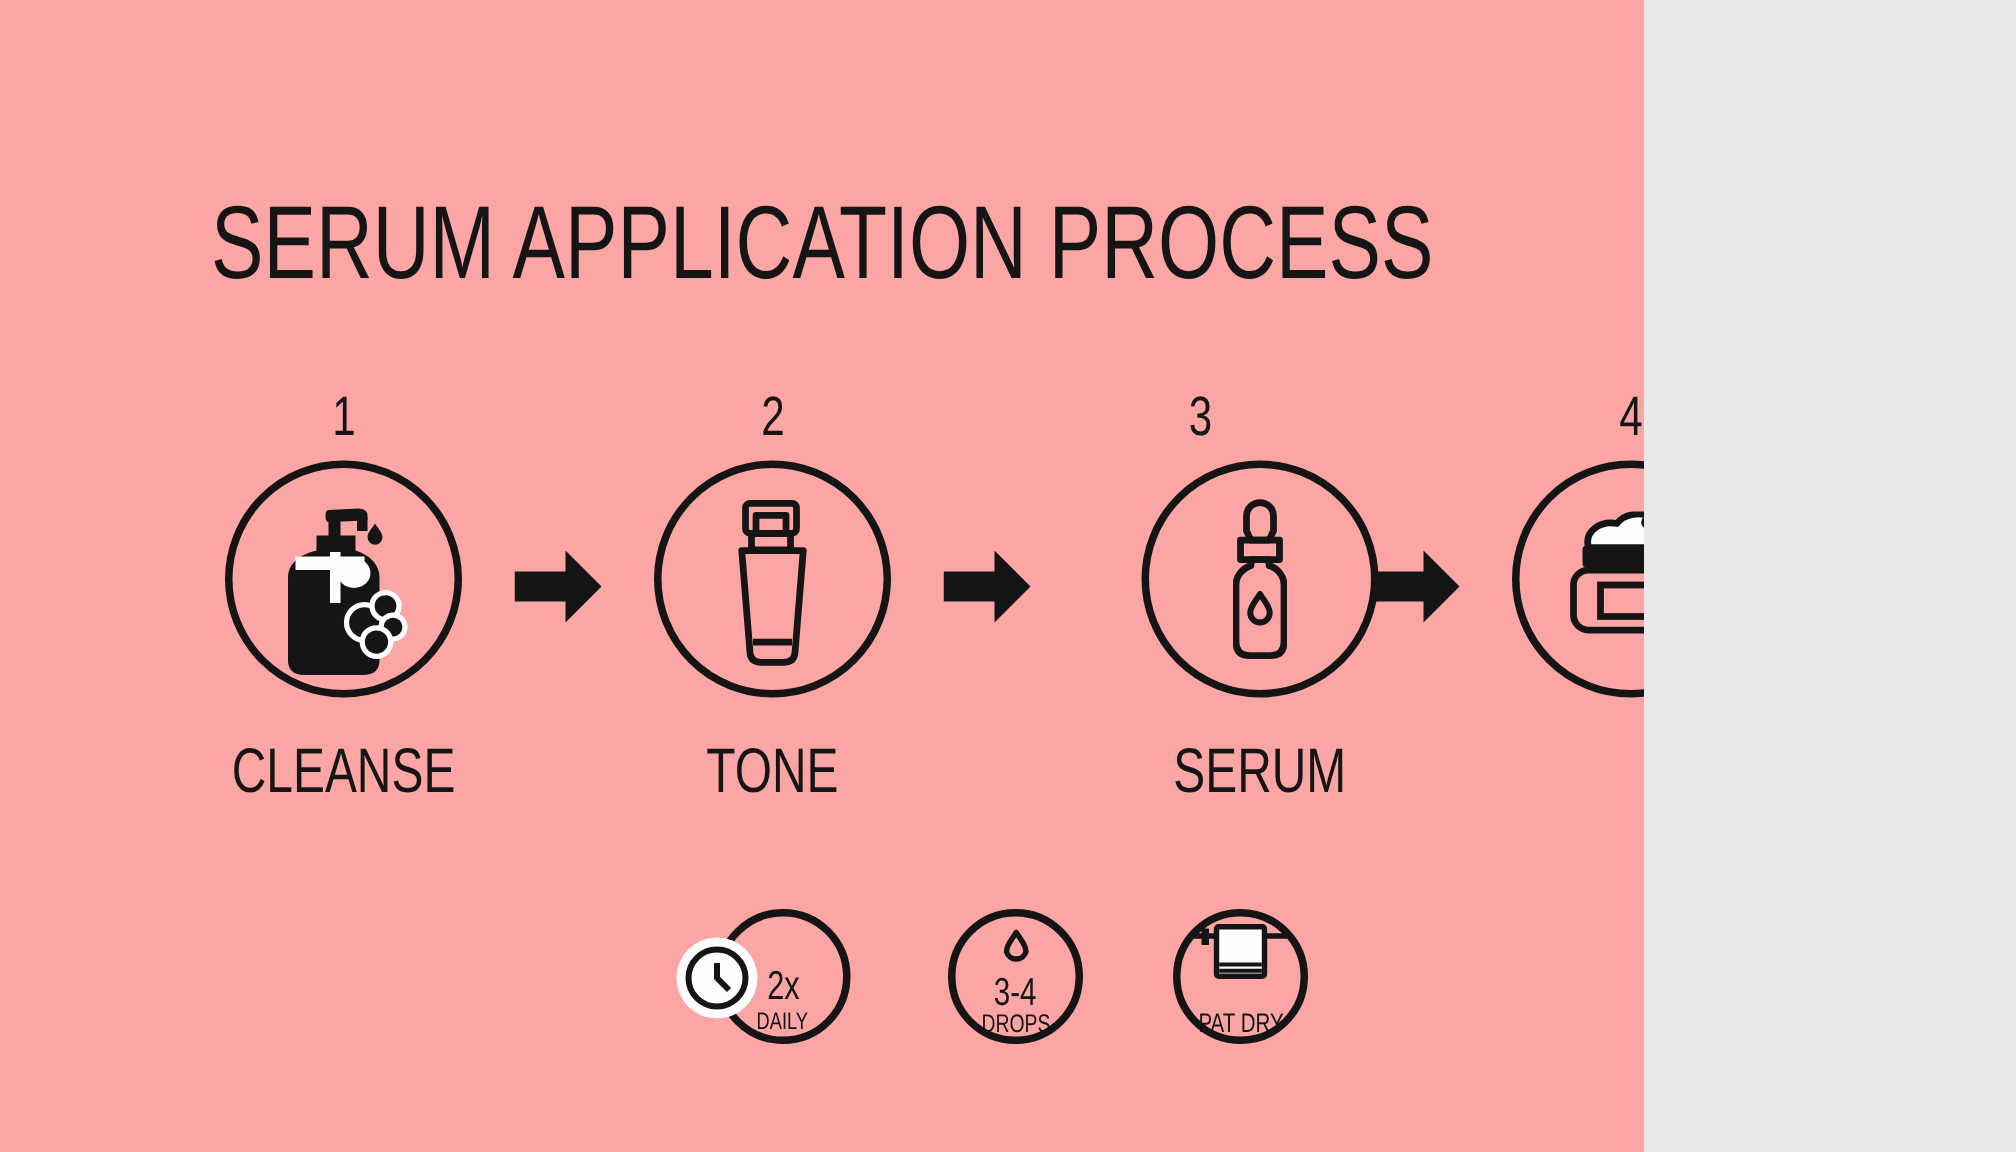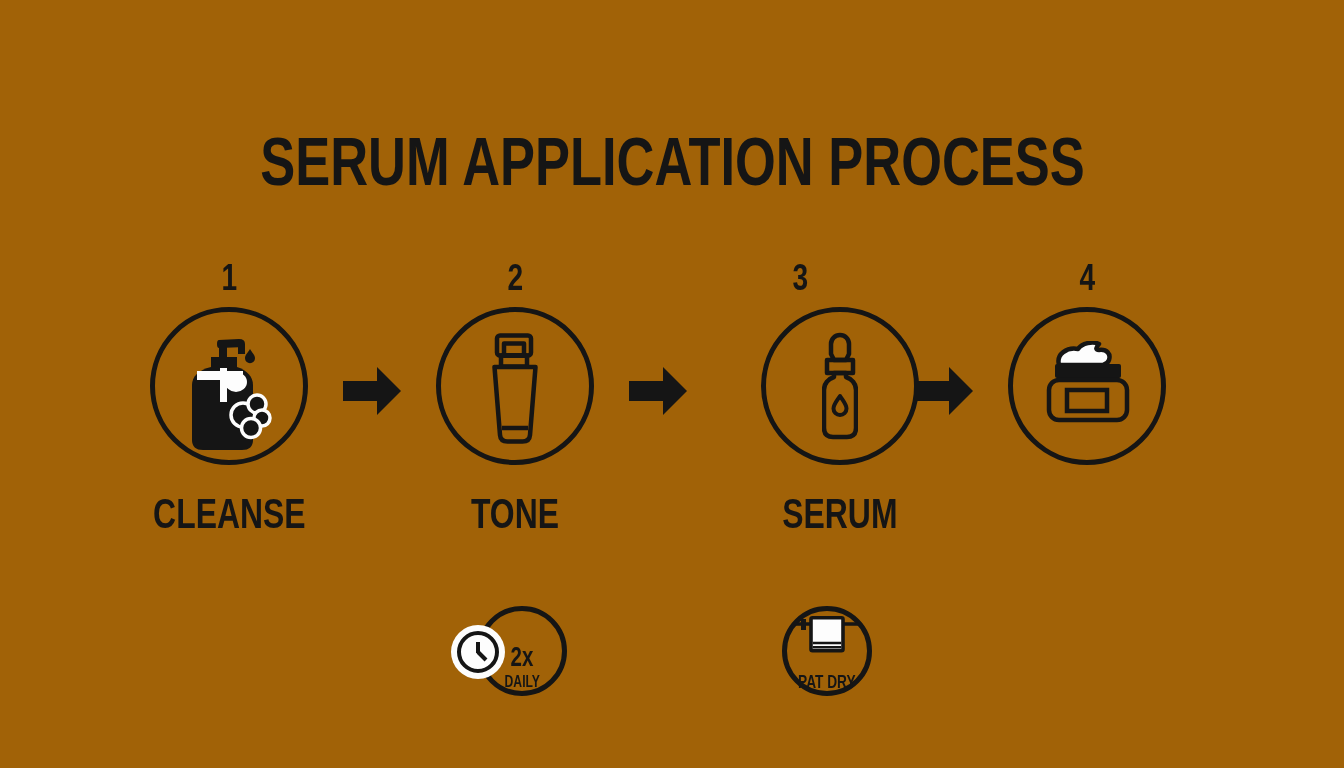--- a/index.html
+++ b/index.html
@@ -1,20 +1,20 @@
 <!DOCTYPE html>
 <html><head>
 <meta charset="utf-8">
 <style>
   * { margin:0; padding:0; box-sizing:border-box; }
   html,body { background:#e9e9e9; }
   .canvas {
-    position:relative; width:1344px; height:768px; overflow:hidden;
-    background:#a16207; color:#151515;
-    font-family:"Liberation Sans", sans-serif; font-weight:bold;
+    position:relative; width:1096px; height:768px; overflow:hidden;
+    background:#fca5a5; color:#151515;
+    font-family:"Liberation Sans", sans-serif; font-weight:normal;
   }
   .cond { display:inline-block; transform:scaleX(0.76); transform-origin:50% 50%; white-space:nowrap; }
 
   .title {
     position:absolute; top:127px; left:0; width:100%;
     text-align:center; font-size:69px; line-height:70px; letter-spacing:0px;
   }
 
   .step { position:absolute; top:255px; width:220px; text-align:center; }
   .step-number { height:46px; line-height:46px; font-size:37px; }
@@ -150,20 +150,31 @@
   </div>
   <div class="clock-badge">
     <svg width="26" height="26" viewBox="0 0 26 26">
       <g stroke="#151515" stroke-width="4" fill="none" stroke-linecap="butt">
         <path d="M13,14 V3"></path>
         <path d="M13,13 L21,21"></path>
       </g>
     </svg>
   </div>
 
+  <div class="note" style="left:632px;">
+    <div class="note-circle">
+      <div class="note-icon-wrap">
+        <svg width="19" height="27" viewBox="0 0 19 27">
+          <path d="M9.5,2.5 C12,7 16,10.5 16,15.5 A6.8,6.8 0 0 1 3,15.5 C3,10.5 7,7 9.5,2.5 Z" fill="none" stroke="#151515" stroke-width="3.6" stroke-linejoin="round"></path>
+        </svg>
+      </div>
+      <div class="note-value" style="font-size:26px; line-height:23px;"><span class="cond">3-4</span></div>
+      <div class="note-label" style="font-size:17px; line-height:16px;"><span class="cond">DROPS</span></div>
+    </div>
+  </div>
 
   <div class="note" style="left:782px;">
     <div class="note-circle">
       <div class="note-icon-wrap">
         <svg width="62" height="38" viewBox="0 0 62 38">
           <path d="M0,8 H62" stroke="#151515" stroke-width="3.6" fill="none"></path>
           <rect x="5" y="3" width="5" height="11" fill="#151515"></rect>
           <rect x="15" y="1.8" width="32" height="33" rx="1.5" fill="#fdfdfd" stroke="#151515" stroke-width="3.6"></rect>
           <path d="M16.8,27 H45.2 M16.8,31.2 H45.2" stroke="#151515" stroke-width="2.6" fill="none"></path>
         </svg>

